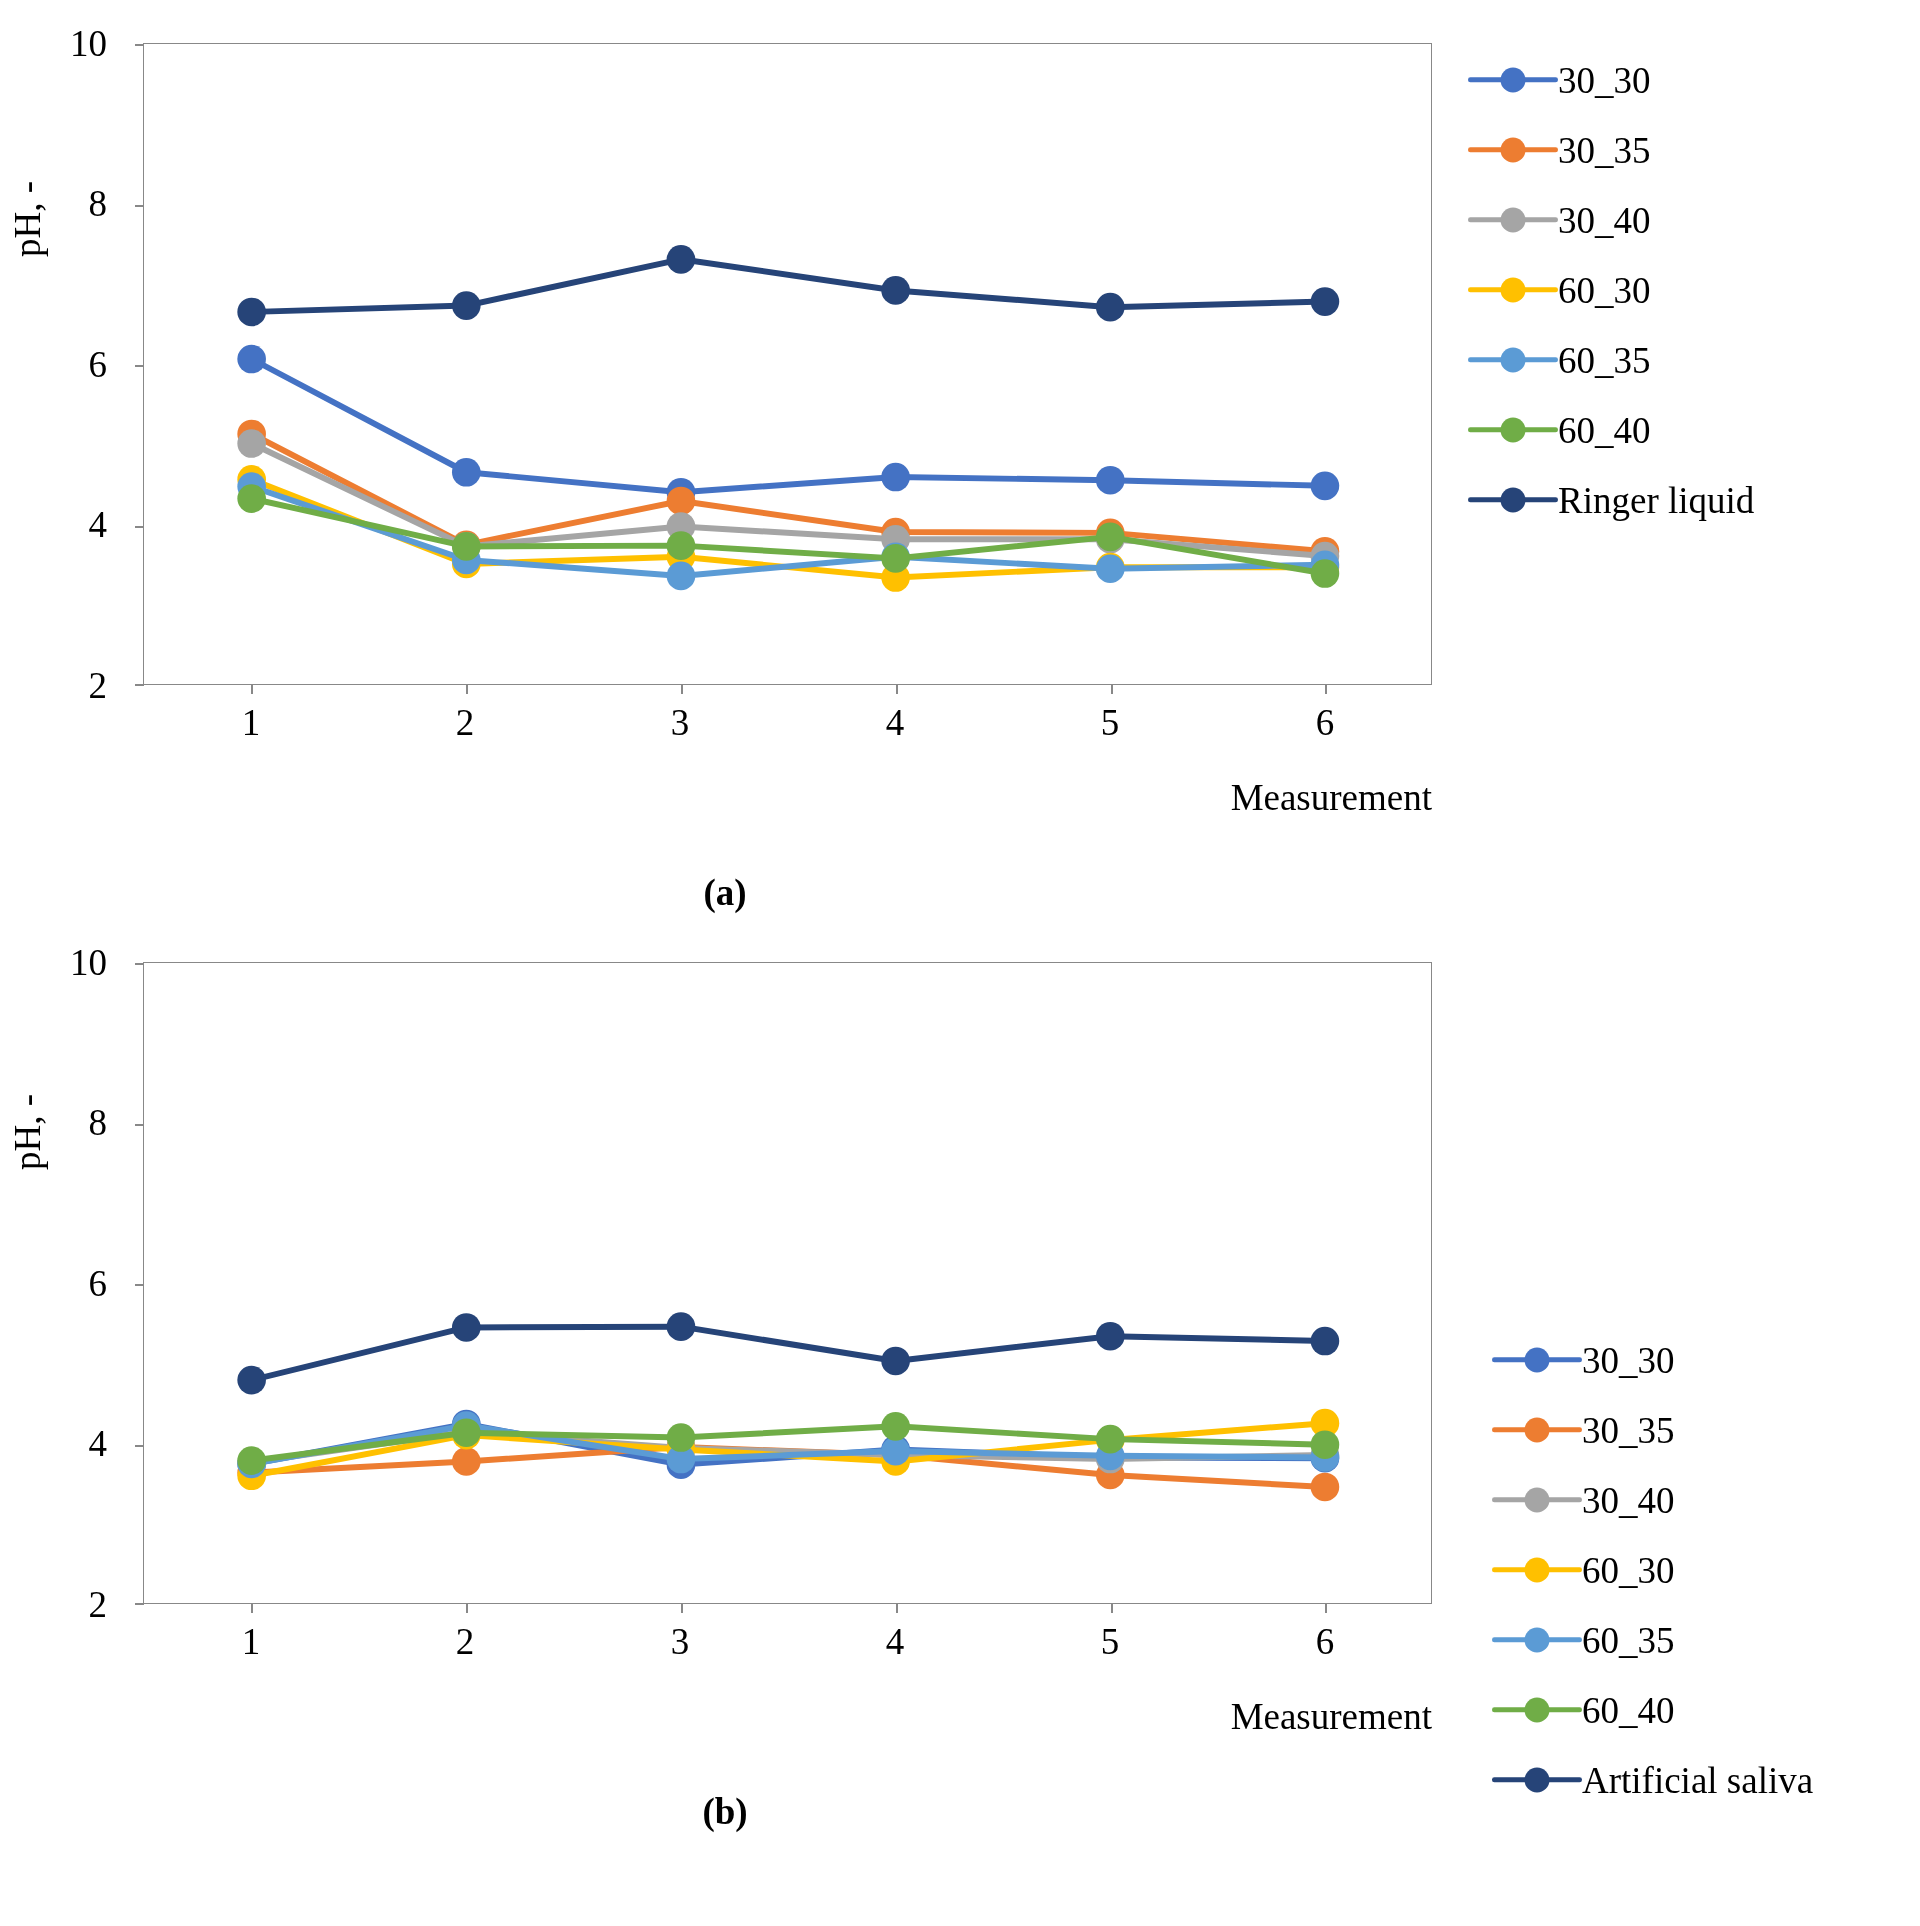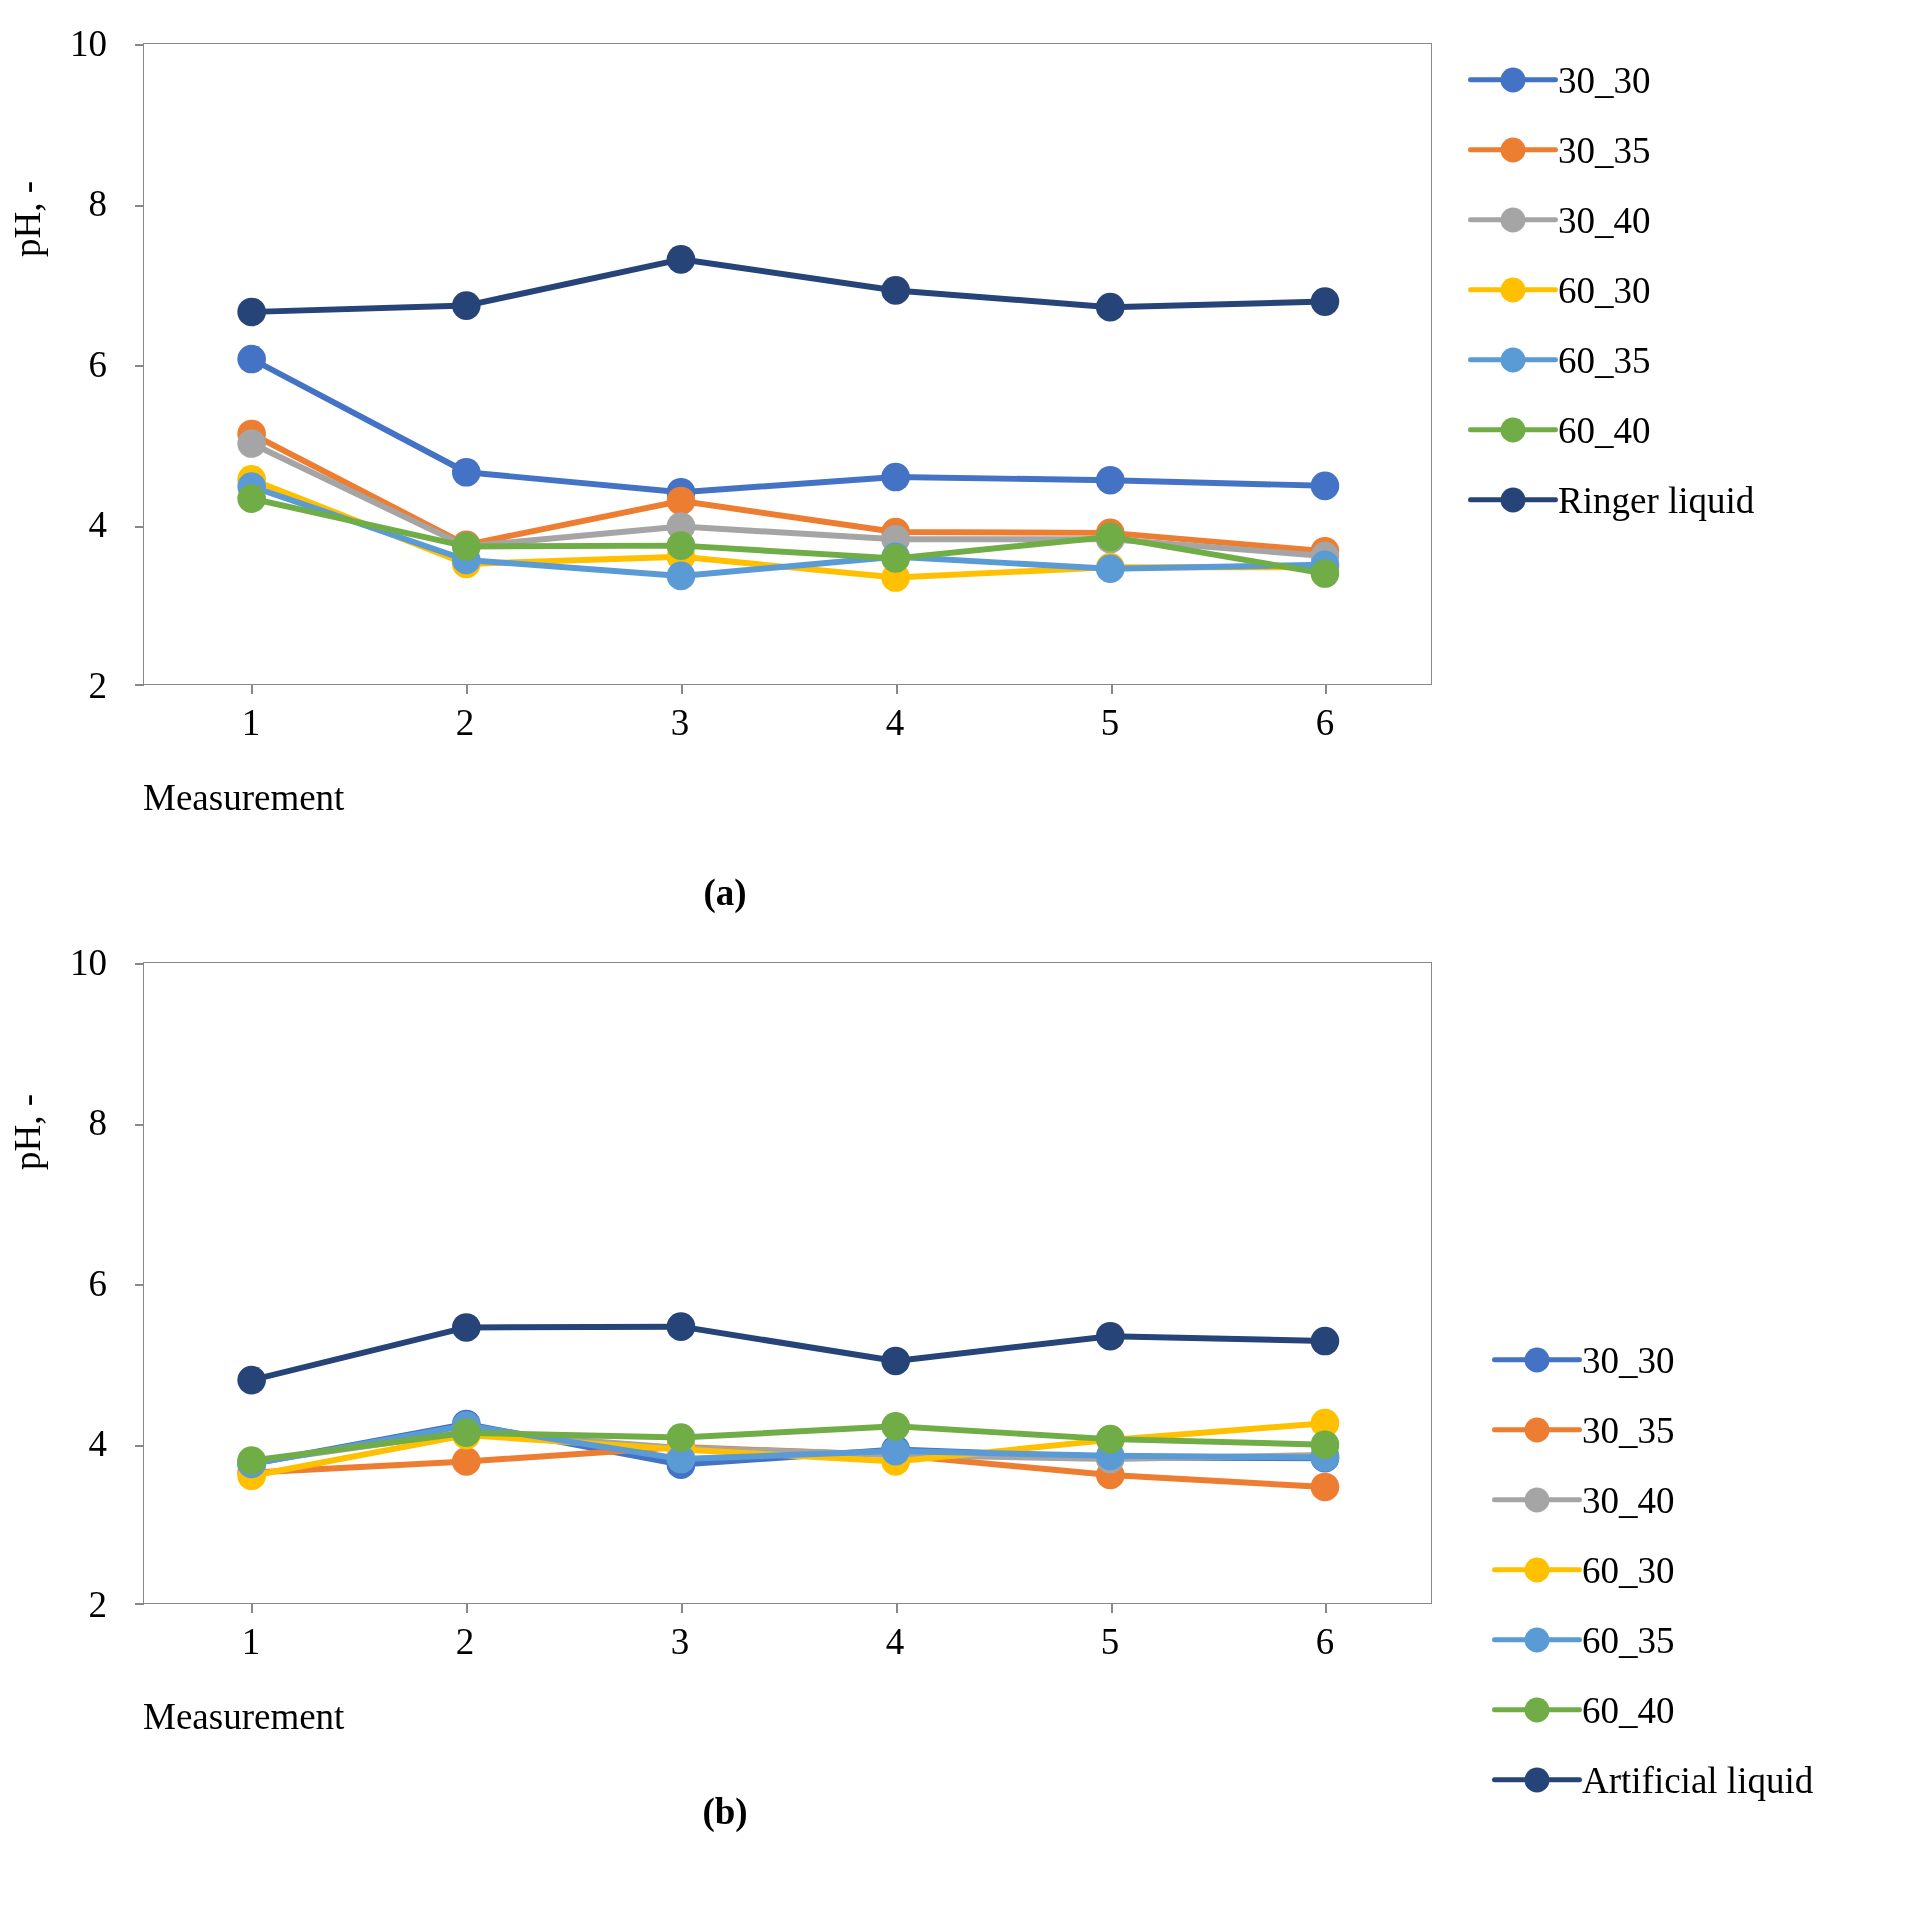--- a/index.html
+++ b/index.html
@@ -87,21 +87,21 @@
     color: #000;
     text-align: center;
     width: 72px;
     transform: translateX(-50%);
   }
 
   .xlabel {
     position: absolute;
     font-size: 37px;
     color: #000;
-    text-align: left;
+    text-align: right;
   }
 
   .legend {
     position: absolute;
     top: 36px;
   }
   .legend-row {
     display: flex;
     align-items: center;
     height: 70px;
@@ -464,21 +464,21 @@
           <span class="legend-line" style="background:#70AD47;"></span>
           <span class="legend-dot" style="background:#70AD47;"></span>
         </span>
         <span class="legend-label">60_40</span>
       </div>
       <div class="legend-row">
         <span class="legend-swatch">
           <span class="legend-line" style="background:#264478;"></span>
           <span class="legend-dot" style="background:#264478;"></span>
         </span>
-        <span class="legend-label">Artificial liquid</span>
+        <span class="legend-label">Artificial saliva</span>
       </div>
     </div>
 
     <div class="panel-caption" style="top:883px; left:0; width:1450px;">
       <b>(b)</b>
     </div>
   </div>
 
 </div>
 

